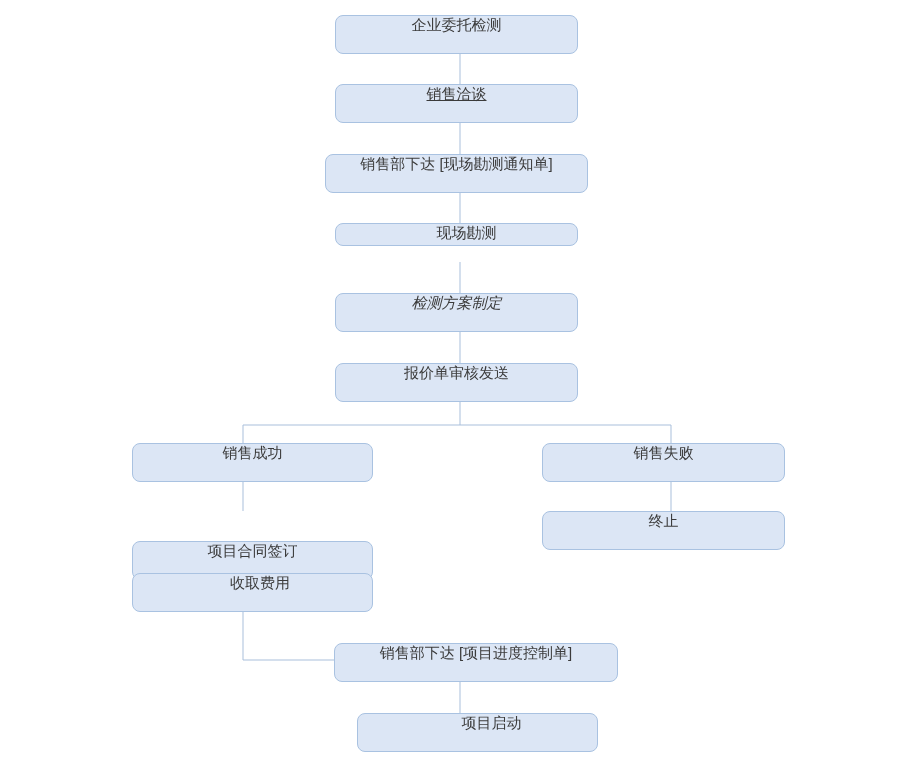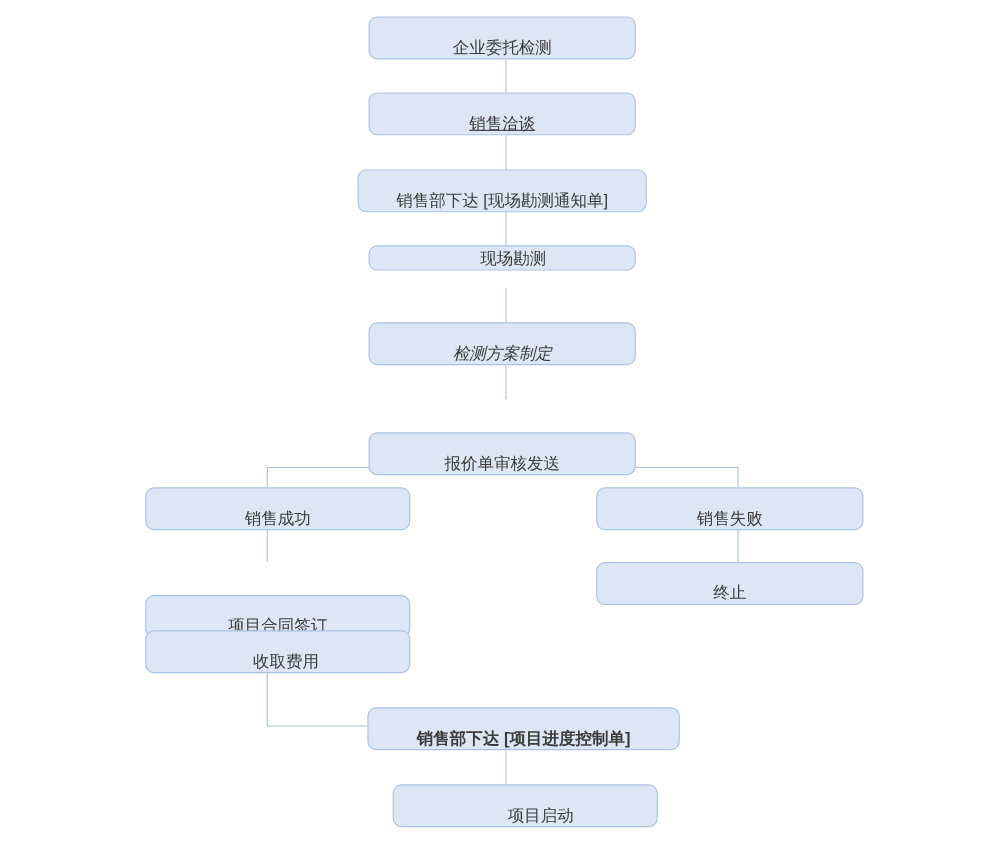--- a/index.html
+++ b/index.html
@@ -24,21 +24,21 @@
     stroke: var(--connector, #a9bfdb);
     stroke-width: 1;
   }
   .node {
     position: absolute;
     box-sizing: border-box;
     background: var(--node_fill, #dce6f5);
     border: 1px solid var(--node_border, #a9c2e1);
     border-radius: 8px;
     display: flex;
-    align-items: flex-end;
+    align-items: flex-start;
     justify-content: center;
     font-size: 15px;
     color: var(--text, #3b3b3b);
     white-space: nowrap;
   }
 </style>
 </head>
 <body>
 
 <div class="canvas">
@@ -71,21 +71,21 @@
   </div>
 
   <div class="node" style="left:335px; top:223px; width:243px; height:23px;padding-left:20px;">
     <span>现场勘测</span>
   </div>
 
   <div class="node" style="left:335px; top:293px; width:243px; height:39px;font-style:italic;">
     <span>检测方案制定</span>
   </div>
 
-  <div class="node" style="left:335px; top:363px; width:243px; height:39px;margin-top:30px;">
+  <div class="node" style="left:335px; top:363px; width:243px; height:39px;">
     <span>报价单审核发送</span>
   </div>
 
   <div class="node" style="left:132px; top:443px; width:241px; height:39px;">
     <span>销售成功</span>
   </div>
 
   <div class="node" style="left:132px; top:511px; width:241px; height:39px;margin-top:30px;">
     <span>项目合同签订</span>
   </div>
@@ -95,21 +95,21 @@
   </div>
 
   <div class="node" style="left:542px; top:443px; width:243px; height:39px;">
     <span>销售失败</span>
   </div>
 
   <div class="node" style="left:542px; top:511px; width:243px; height:39px;">
     <span>终止</span>
   </div>
 
-  <div class="node" style="left:334px; top:643px; width:284px; height:39px;font-weight:bold;">
+  <div class="node" style="left:334px; top:643px; width:284px; height:39px;">
     <span>销售部下达 [项目进度控制单]</span>
   </div>
 
   <div class="node" style="left:357px; top:713px; width:241px; height:39px;padding-left:28px;">
     <span>项目启动</span>
   </div>
 
 </div>
 
 </body></html>

